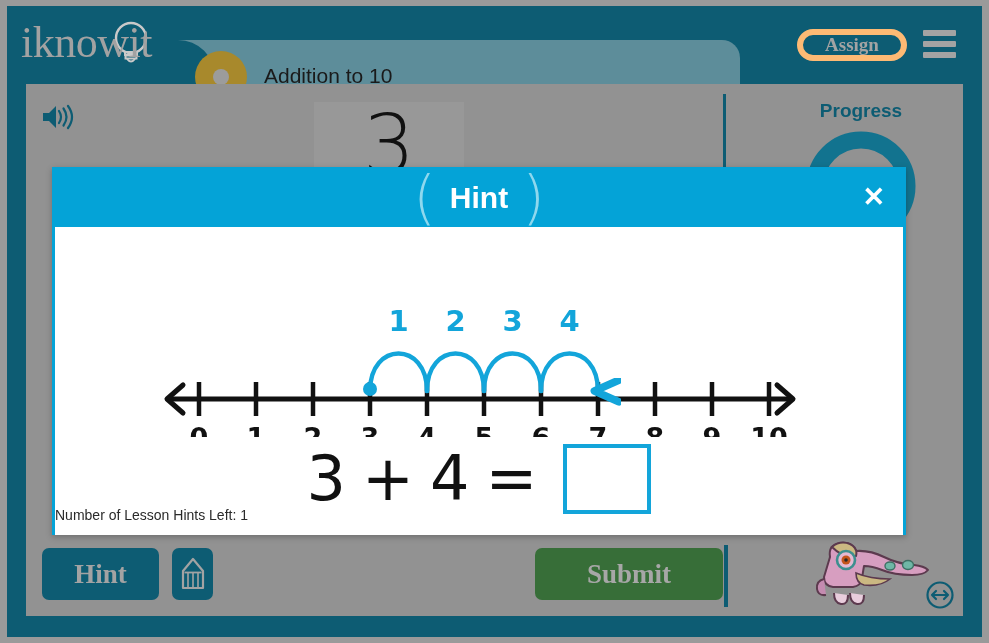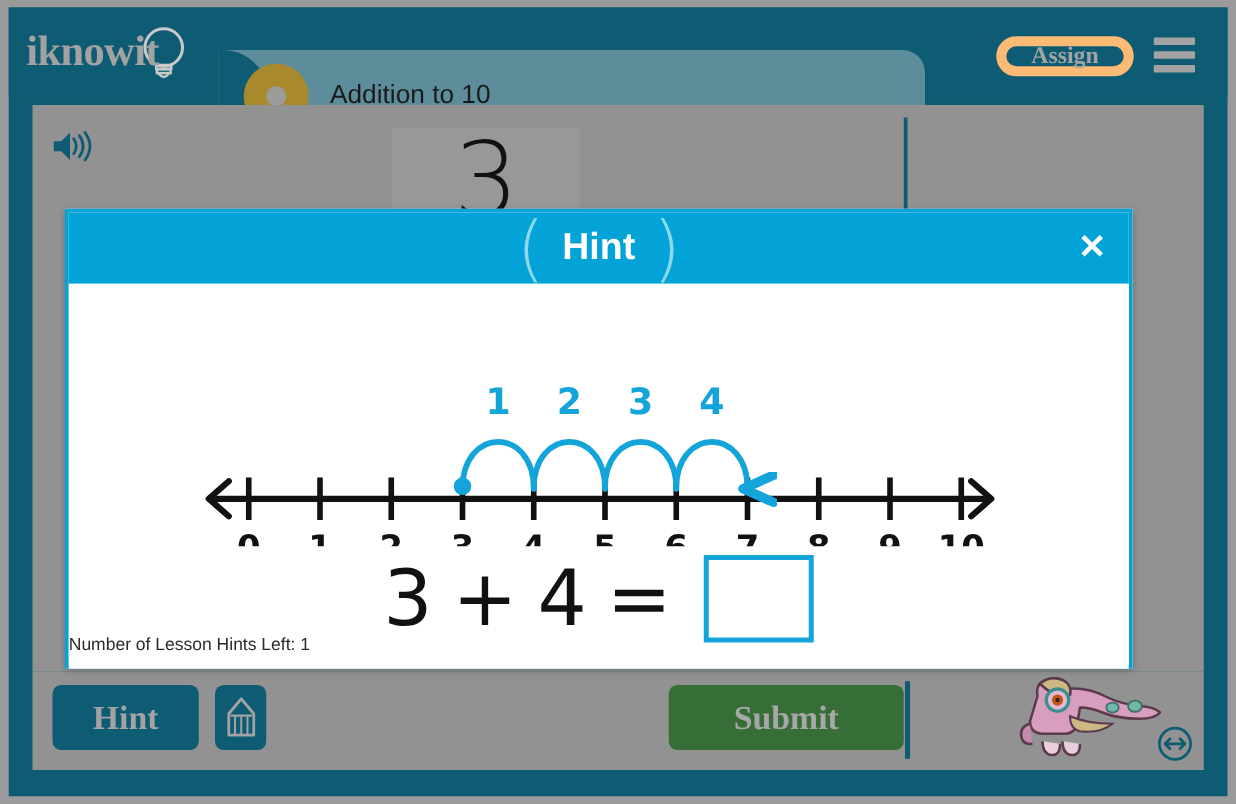--- a/index.html
+++ b/index.html
@@ -23,21 +23,21 @@
     width: 975px; height: 72px;
     background: #0d5c73;
   }
   #logo-area {
     position: absolute; left: 14px; top: 6px;
     width: 150px; height: 60px;
     display: flex; align-items: center;
   }
   #logo-text {
     font-family: "Liberation Serif", serif;
-    font-size: 34px; font-weight: 700;
+    font-size: 44px; font-weight: 400;
     color: #a2a2a2; letter-spacing: -0.5px;
     position: relative; z-index: 1;
   }
   #logo-bulb {
     position: absolute; left: 87px; top: 7px;
     width: 46px; height: 46px;
   }
   #title-pill {
     position: absolute; left: 168px; top: 2px;
     width: 565px; height: 74px;
@@ -60,21 +60,21 @@
     width: 16px; height: 16px; border-radius: 50%;
     background: #9c9c9c;
   }
   #lesson-title {
     position: absolute; left: 89px; top: 24px;
     font-size: 21px; color: #1a1a1a;
   }
   #assign-button {
     position: absolute; left: 790px; top: 23px;
     width: 110px; height: 32px;
-    border: 8px solid #fdba74;
+    border: 6px solid #fdba74;
     border-radius: 16px;
     background: transparent;
     color: #a3a3a3;
     font-family: "Liberation Serif", serif;
     font-size: 19px; font-weight: 700;
     display: flex; align-items: center; justify-content: center;
     cursor: pointer;
   }
   #menu-button {
     position: absolute; left: 916px; top: 24px;
@@ -252,20 +252,26 @@
       <path d="M18 9 q4 6 0 12" fill="none" stroke="#0d5c73" stroke-width="2.2" stroke-linecap="round"></path>
       <path d="M22.5 6.5 q6 8.5 0 17" fill="none" stroke="#0d5c73" stroke-width="2.2" stroke-linecap="round"></path>
       <path d="M27 4 q8 11 0 22" fill="none" stroke="#0d5c73" stroke-width="2.2" stroke-linecap="round"></path>
     </svg>
 
     <div id="problem-card"></div>
     <div id="problem-number">3</div>
 
     <div id="divider-vert"></div>
 
+    <div id="progress-wrap">
+      <div id="progress-label">Progress</div>
+      <svg id="progress-ring" viewBox="0 0 118 118">
+        <circle cx="59" cy="59" r="46" fill="none" stroke="#12738f" stroke-width="17"></circle>
+      </svg>
+    </div>
   </div>
 
   <div id="bottom-bar">
 
     <div id="hint-button">Hint</div>
 
     <div id="scratchpad-button">
       <svg viewBox="0 0 26 34" width="26" height="34">
         <path d="M13 2 L23 14 L23 31 L3 31 L3 14 Z" fill="none" stroke="#a3a3a3" stroke-width="2.2" stroke-linejoin="round"></path>
         <path d="M4.5 15.5 L21.5 15.5" stroke="#a3a3a3" stroke-width="1.8"></path>

